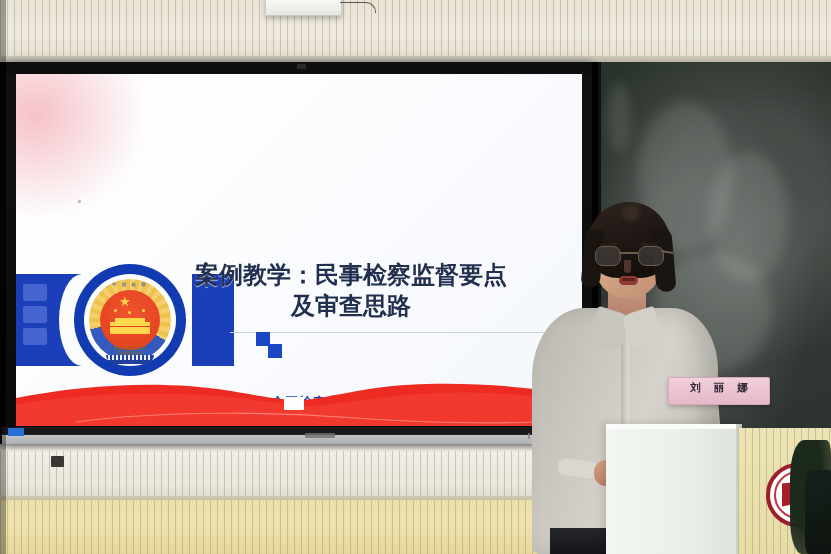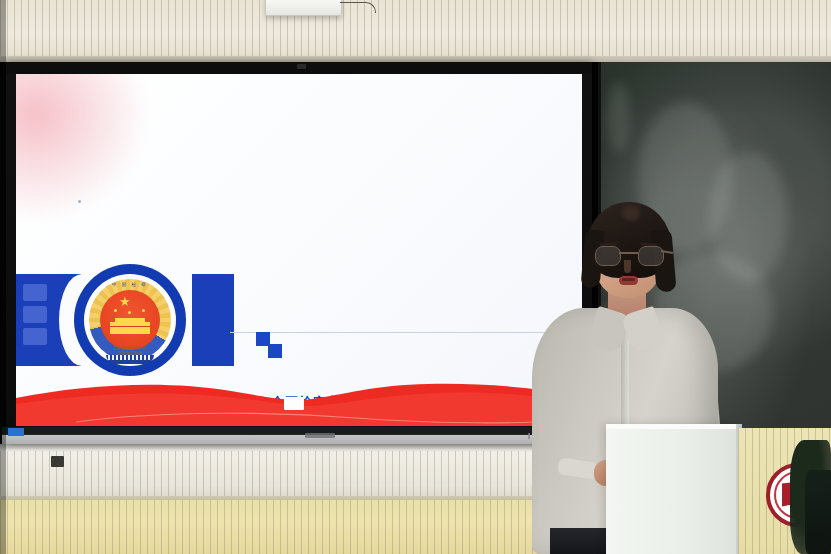--- a/index.html
+++ b/index.html
@@ -345,20 +345,24 @@
     <div id="emblem-star">★</div>
     <div class="emblem-minidot" style="left:98px;top:235px;"></div>
     <div class="emblem-minidot" style="left:112px;top:237px;"></div>
     <div class="emblem-minidot" style="left:126px;top:235px;"></div>
     <div id="emblem-gate2"></div>
     <div id="emblem-gate"></div>
     <div id="emblem-py-text">ZHONGGUO JIANCHA</div>
     <div id="emblem-base"></div>
     <div id="emblem-base-teeth"></div>
 
+    <div id="slide-title">
+      <div>案例教学：民事检察监督要点</div>
+      <div>及审查思路</div>
+    </div>
     <div id="slide-divider"></div>
 
     <div class="deco-sq" id="deco-l1"></div>
     <div class="deco-sq" id="deco-l2"></div>
     <div class="deco-sq" id="deco-r1"></div>
     <div class="deco-sq" id="deco-r2"></div>
 
     <div id="credentials">
       <div>全国检察业务专家</div>
       <div>全国民事检察业务标兵</div>
@@ -410,20 +414,24 @@
     </div>
     <div id="nose"></div>
     <div id="mouth"></div>
     <div id="mouth-hi"></div>
     <div id="trousers"></div>
   </div>
 
   <div id="podium"></div>
   <div id="podium-top"></div>
   <div id="podium-edge"></div>
+  <div id="nameplate">
+    <span id="nameplate-name">刘 丽 娜</span>
+    <span id="nameplate-sub">· · · · ·</span>
+  </div>
 
   <div id="right-panel">
     <div class="slats-ov slats"></div>
   </div>
   <div id="red-emblem-outer"></div>
   <div id="red-emblem-inner"></div>
   <div id="red-emblem-glyph"></div>
   <div id="plant"></div>
   <div id="plant2"></div>
 

